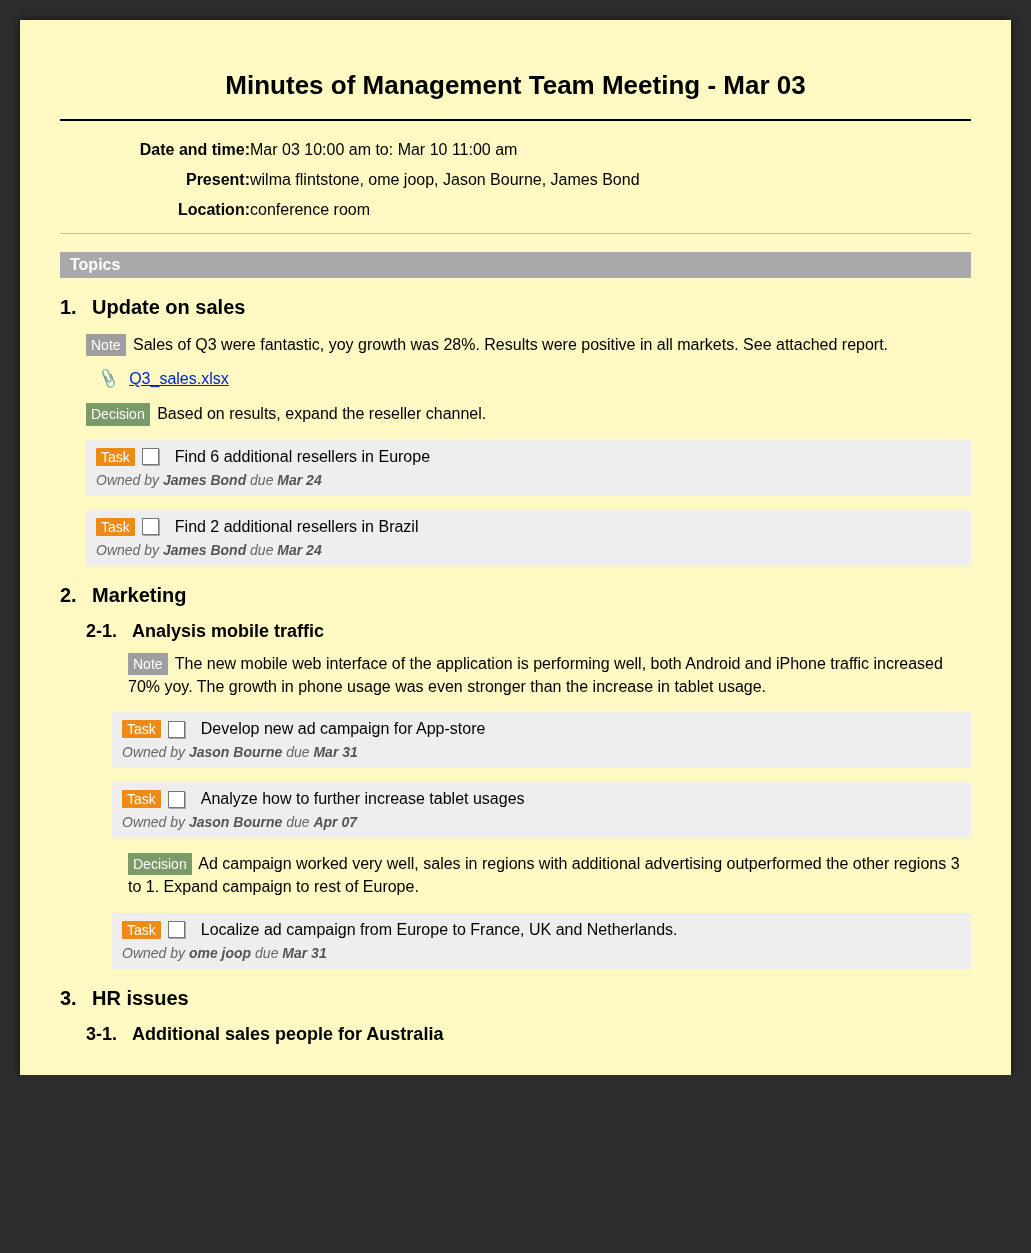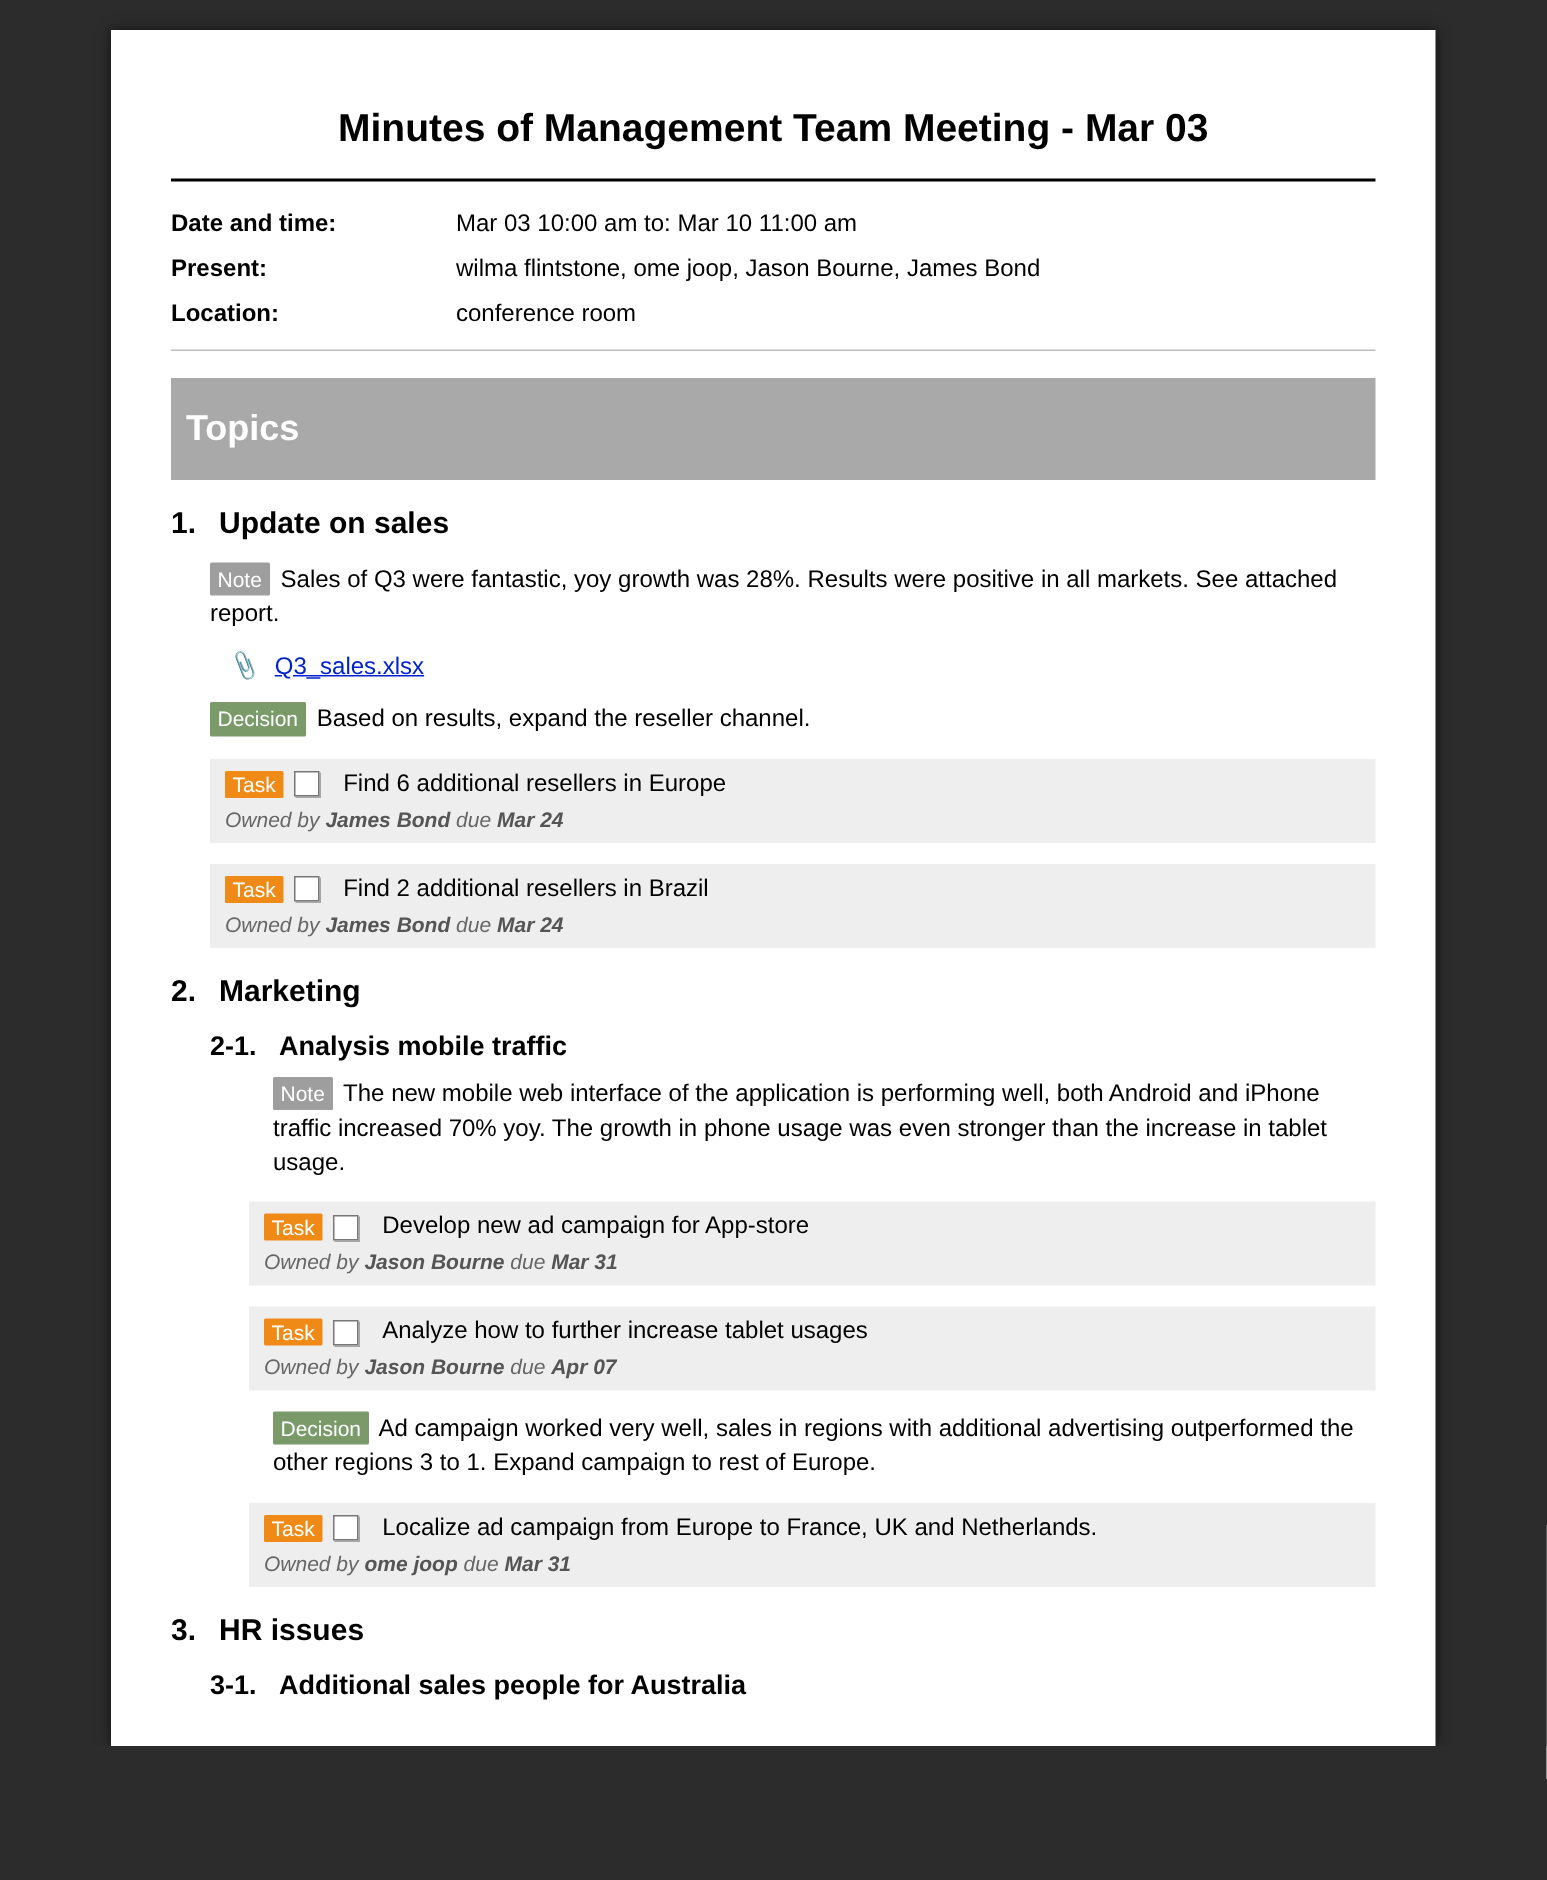--- a/index.html
+++ b/index.html
@@ -2,22 +2,22 @@
 <html><head>
 <meta charset="utf-8">
 <style>
   html, body {
     margin: 0;
     padding: 0;
     background: #2c2c2c;
     font-family: Arial, Helvetica, sans-serif;
   }
   .sheet {
-    background: #ffffff;
-    width: 883px;
+    background: #fef9c3;
+    width: 991px;
     margin: 20px auto 0 auto;
     padding: 40px 40px 20px 40px;
     box-sizing: border-box;
     box-shadow: 0 0 8px rgba(0,0,0,0.6);
   }
   .doc-title {
     font-size: 26px;
     font-weight: 700;
     text-align: center;
     margin: 10px 0 18px 0;
@@ -25,33 +25,33 @@
   hr.rule {
     border: none;
     border-top: 2px solid #000;
     margin: 0 0 14px 0;
   }
   .meta-table {
     width: 100%;
     font-size: 16px;
   }
   .meta-row { display: flex; padding: 6px 0; }
-  .meta-label { width: 190px; font-weight: 700; }
+  .meta-label { width: 190px; font-weight: 700; text-align: right; }
   .meta-value { flex: 1; }
   .meta-divider {
     border: none;
     border-top: 1px solid #bdbdbd;
     margin: 8px 0 18px 0;
   }
   .section-bar {
     background: #a9a9a9;
     color: #fff;
-    font-size: 24px;
-    font-weight: 700;
-    padding: 20px 10px;
+    font-size: 16px;
+    font-weight: 700;
+    padding: 4px 10px;
     margin-bottom: 18px;
   }
   .topic-h1 {
     font-size: 20px;
     font-weight: 700;
     margin: 18px 0 14px 0;
     display: flex;
   }
   .topic-h1 .num { width: 32px; }
   .topic-h2 {

